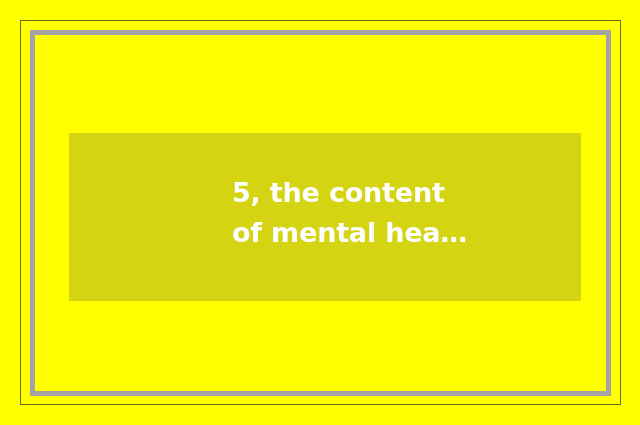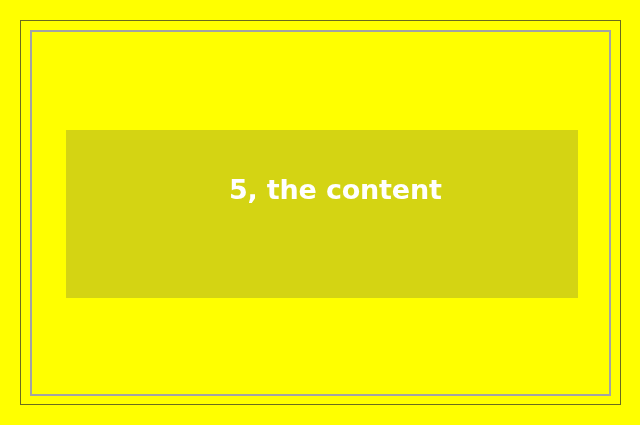--- a/index.html
+++ b/index.html
@@ -35,21 +35,21 @@
     box-sizing: border-box;
     background: transparent;
   }
 
   .frame-inner {
     position: absolute;
     left: 30px;
     top: 30px;
     width: 581px;
     height: 366px;
-    border: 2px solid #a3a3a3;
+    border: 5px solid #a3a3a3;
     box-sizing: border-box;
     background: transparent;
   }
 
   
   .content-card {
     position: absolute;
     left: 64px;
     top: 128px;
     width: 512px;
@@ -90,17 +90,18 @@
   <div class="frame-outer"></div>
 
   <div class="frame-inner">
 
     <div class="content-card" style="left:34px; top:98px;">
 
       <div class="card-text-block">
 
         <span class="card-line">5, the content</span>
 
+        <span class="card-line">of mental hea…</span>
 
       </div>
     </div>
   </div>
 </div>
 
 </body></html>

